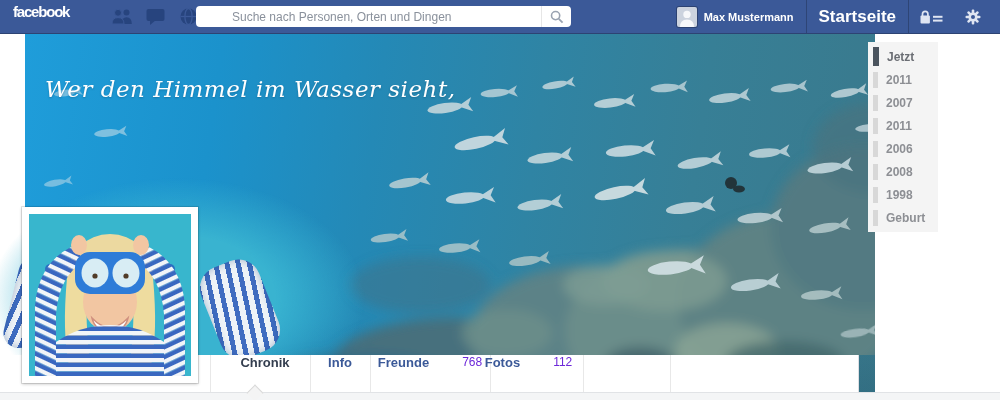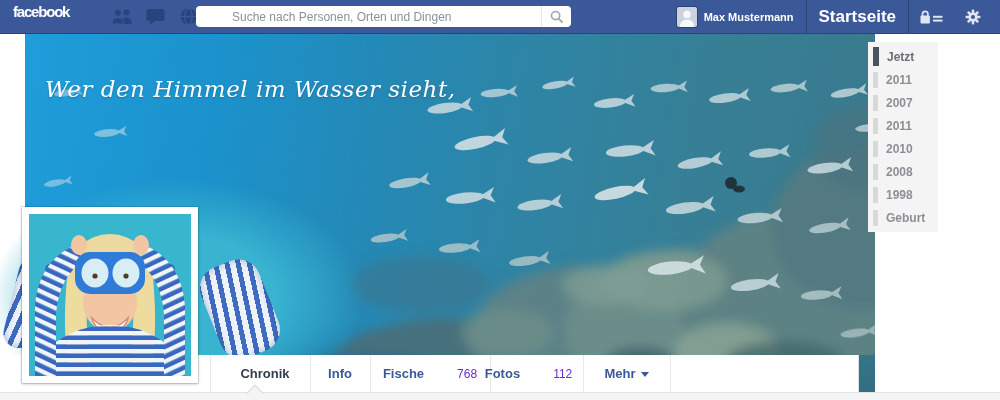--- a/index.html
+++ b/index.html
@@ -52,21 +52,21 @@
 
   
   .profile{position:absolute;left:22px;top:207px;width:162px;height:162px;
     background:#fff;padding:7px;z-index:6;cursor:pointer;
     box-shadow:0 0 0 1px rgba(0,0,0,.1),0 1px 3px rgba(0,0,0,.25);}
 
   
   .tabbar{position:absolute;left:10px;top:355px;width:848px;height:37px;
     background:#fff;border-right:1px solid #dcdee3;z-index:5;}
   .tab-div{position:absolute;top:0;width:1px;height:37px;background:#e8e8e8;}
-  .tab{position:absolute;top:0;height:37px;display:flex;align-items:center;
+  .tab{position:absolute;top:0;height:37px;display:flex;
     justify-content:center;font-size:13px;font-weight:bold;color:#3b5998;
     cursor:pointer;gap:5px;}
   .tab .count{color:#6d28d9;font-weight:normal;font-size:12px;margin-left:28px;}
   .tab.active{color:#333d4e;}
   .tab .dcaret{width:0;height:0;border-left:4px solid transparent;
     border-right:4px solid transparent;border-top:5px solid #3b5998;margin-top:2px;}
   .chronik-caret{position:absolute;left:249px;top:387px;width:11px;height:11px;
     background:#f4f4f4;border-top:1px solid #d9d9d9;border-left:1px solid #d9d9d9;
     transform:rotate(45deg);z-index:6;}
   .bottom-strip{position:absolute;left:0;top:392px;width:1000px;height:8px;
@@ -282,33 +282,29 @@
     <div class="tab-div" style="left:200px"></div>
     <div class="tab active" style="left:210px;width:90px">
       <span>Chronik</span>
     </div>
     <div class="tab-div" style="left:300px"></div>
     <div class="tab" style="left:300px;width:60px">
       <span>Info</span>
     </div>
     <div class="tab-div" style="left:360px"></div>
     <div class="tab" style="left:360px;width:120px">
-      <span>Fische</span>
+      <span>Freunde</span>
       <span class="count">768</span>
     </div>
     <div class="tab-div" style="left:480px"></div>
     <div class="tab" style="left:472px;width:93px">
       <span>Fotos</span>
       <span class="count">112</span>
     </div>
     <div class="tab-div" style="left:573px"></div>
-    <div class="tab" style="left:573px;width:87px">
-      <span>Mehr</span>
-      <span class="dcaret"></span>
-    </div>
     <div class="tab-div" style="left:660px"></div>
   </div>
   <div class="bottom-strip"></div>
   <div class="chronik-caret"></div>
 
   <div class="tl-panel">
     <div class="tl-item active">
       <span class="tl-tick"></span>
       <span class="tl-label">Jetzt</span>
     </div>
@@ -319,21 +315,21 @@
     <div class="tl-item">
       <span class="tl-tick"></span>
       <span class="tl-label">2007</span>
     </div>
     <div class="tl-item">
       <span class="tl-tick"></span>
       <span class="tl-label">2011</span>
     </div>
     <div class="tl-item">
       <span class="tl-tick"></span>
-      <span class="tl-label">2010</span>
+      <span class="tl-label">2006</span>
     </div>
     <div class="tl-item">
       <span class="tl-tick"></span>
       <span class="tl-label">2008</span>
     </div>
     <div class="tl-item">
       <span class="tl-tick"></span>
       <span class="tl-label">1998</span>
     </div>
     <div class="tl-item">

